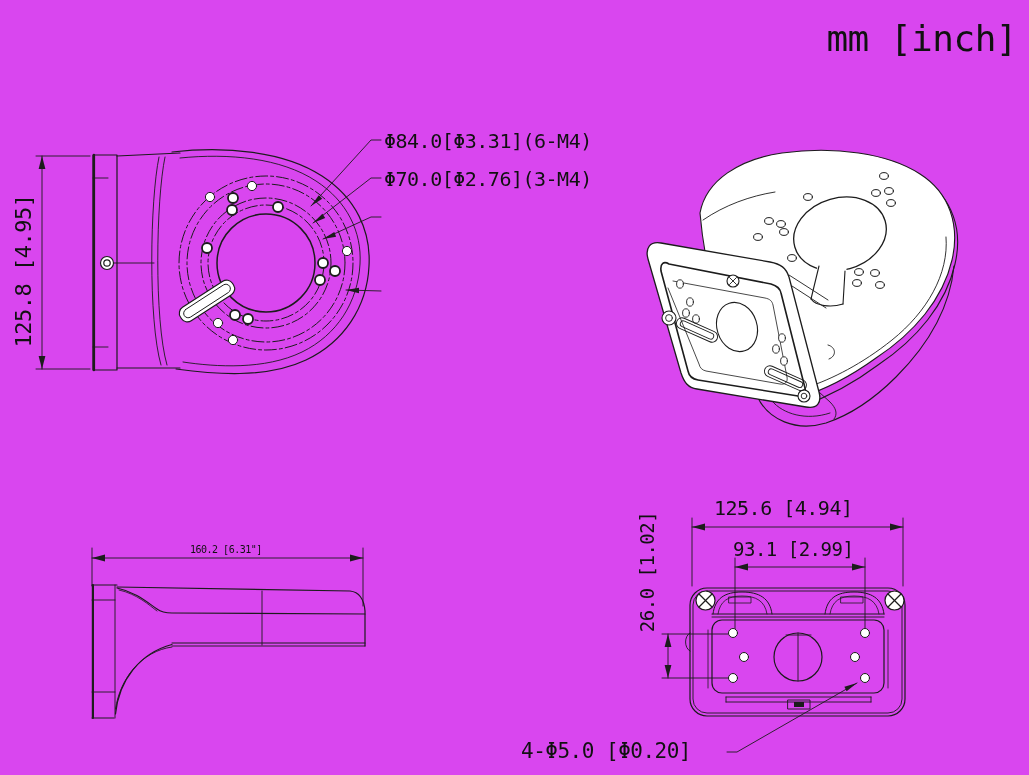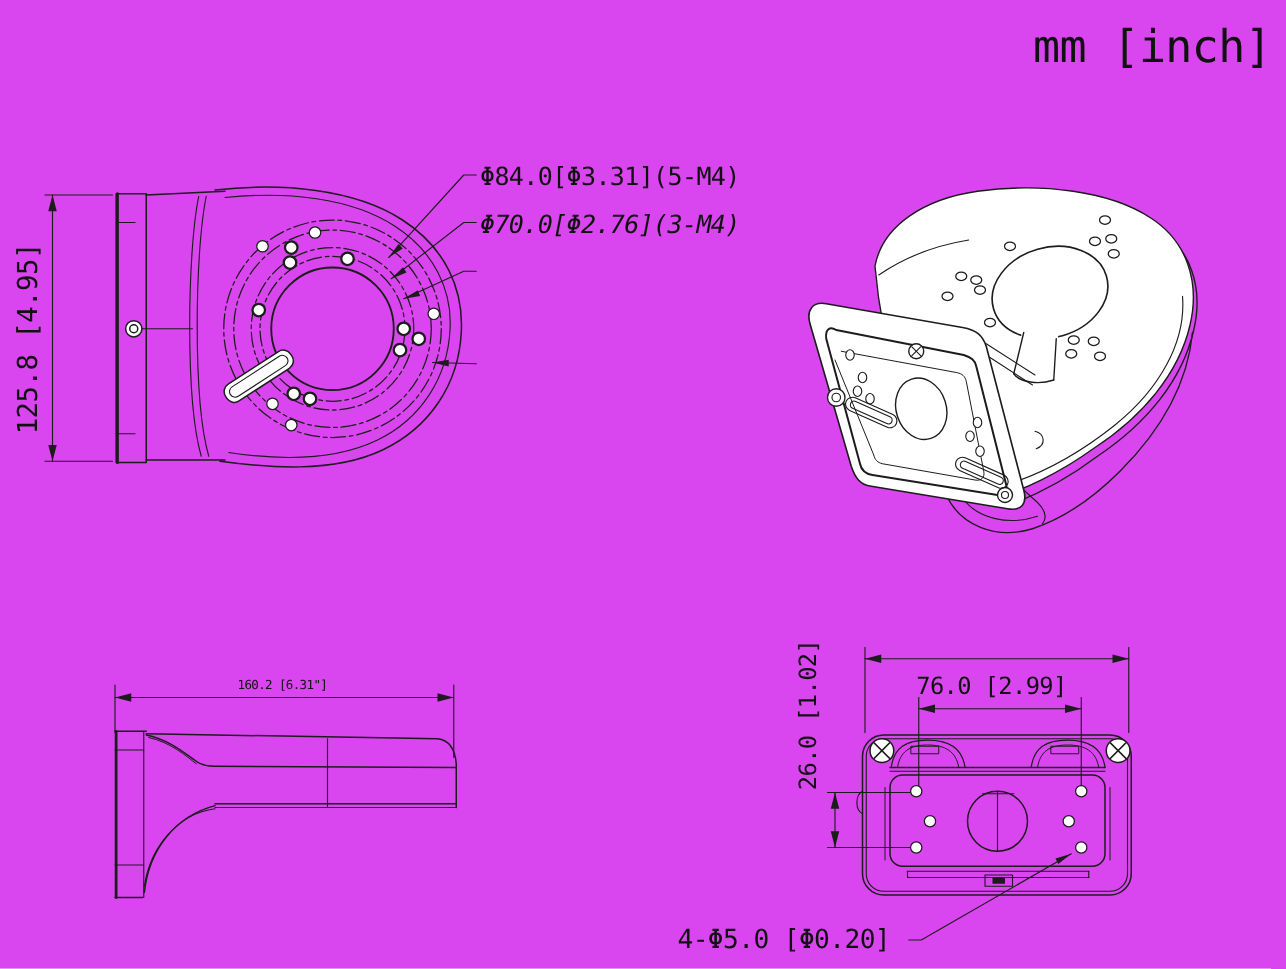--- a/index.html
+++ b/index.html
@@ -260,25 +260,26 @@
       <line x1="726" y1="697" x2="726" y2="702" stroke-width="0.9"></line>
       <line x1="871" y1="697" x2="871" y2="702" stroke-width="0.9"></line>
       <rect x="788" y="700" width="22" height="9" stroke-width="0.9"></rect>
       <rect x="794" y="702" width="10" height="5" fill="#1c1c1c" stroke="none"></rect>
       <path d="M690,633 C684,636 684,648 690,651" stroke-width="0.9"></path>
     </g>
   </svg>
 
   <div class="lbl units" style="right:12px;top:38px;">mm [inch]</div>
 
-  <div class="lbl ann" style="left:384px;top:141px;">Φ84.0[Φ3.31](5-M4)</div>
-  <div class="lbl ann" style="left:384px;top:179px;font-style:italic;">Φ70.0[Φ2.76](3-M4)</div>
+  <div class="lbl ann" style="left:384px;top:141px;">Φ84.0[Φ3.31](6-M4)</div>
+  <div class="lbl ann" style="left:384px;top:179px;">Φ70.0[Φ2.76](3-M4)</div>
 
   <div class="lbl-v dim22" style="left:23px;top:271px;">125.8 [4.95]</div>
 
   <div class="lbl-v dim19" style="left:647px;top:572px;">26.0 [1.02]</div>
 
   <div class="lbl dim10" style="left:190px;top:549px;">160.2 [6.31"]</div>
 
-  <div class="lbl dim19" style="left:733px;top:549px;">76.0 [2.99]</div>
-  <div class="lbl dim21" style="left:542px;top:751px;">4-Φ5.0 [Φ0.20]</div>
+  <div class="lbl dim20" style="left:714px;top:508px;">125.6 [4.94]</div>
+  <div class="lbl dim19" style="left:733px;top:549px;">93.1 [2.99]</div>
+  <div class="lbl dim21" style="left:521px;top:751px;">4-Φ5.0 [Φ0.20]</div>
 
 </div>
 
 </body></html>

